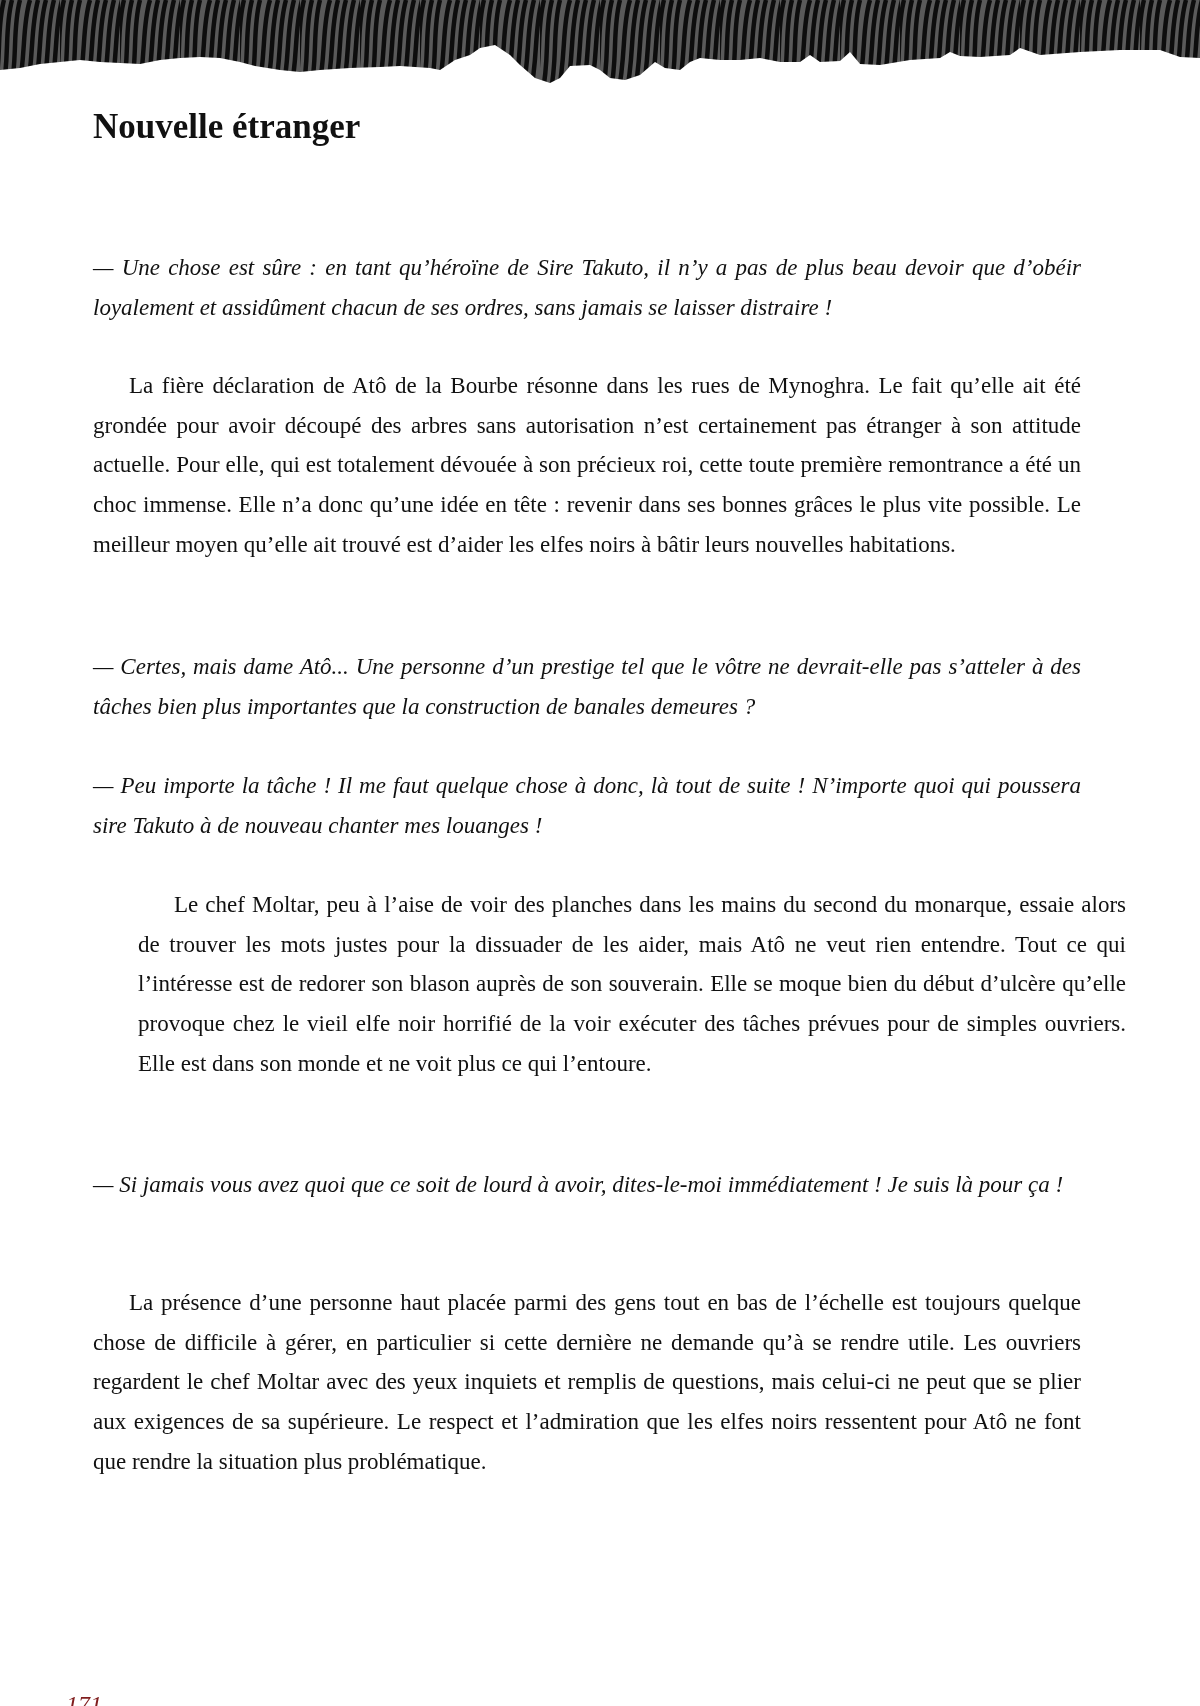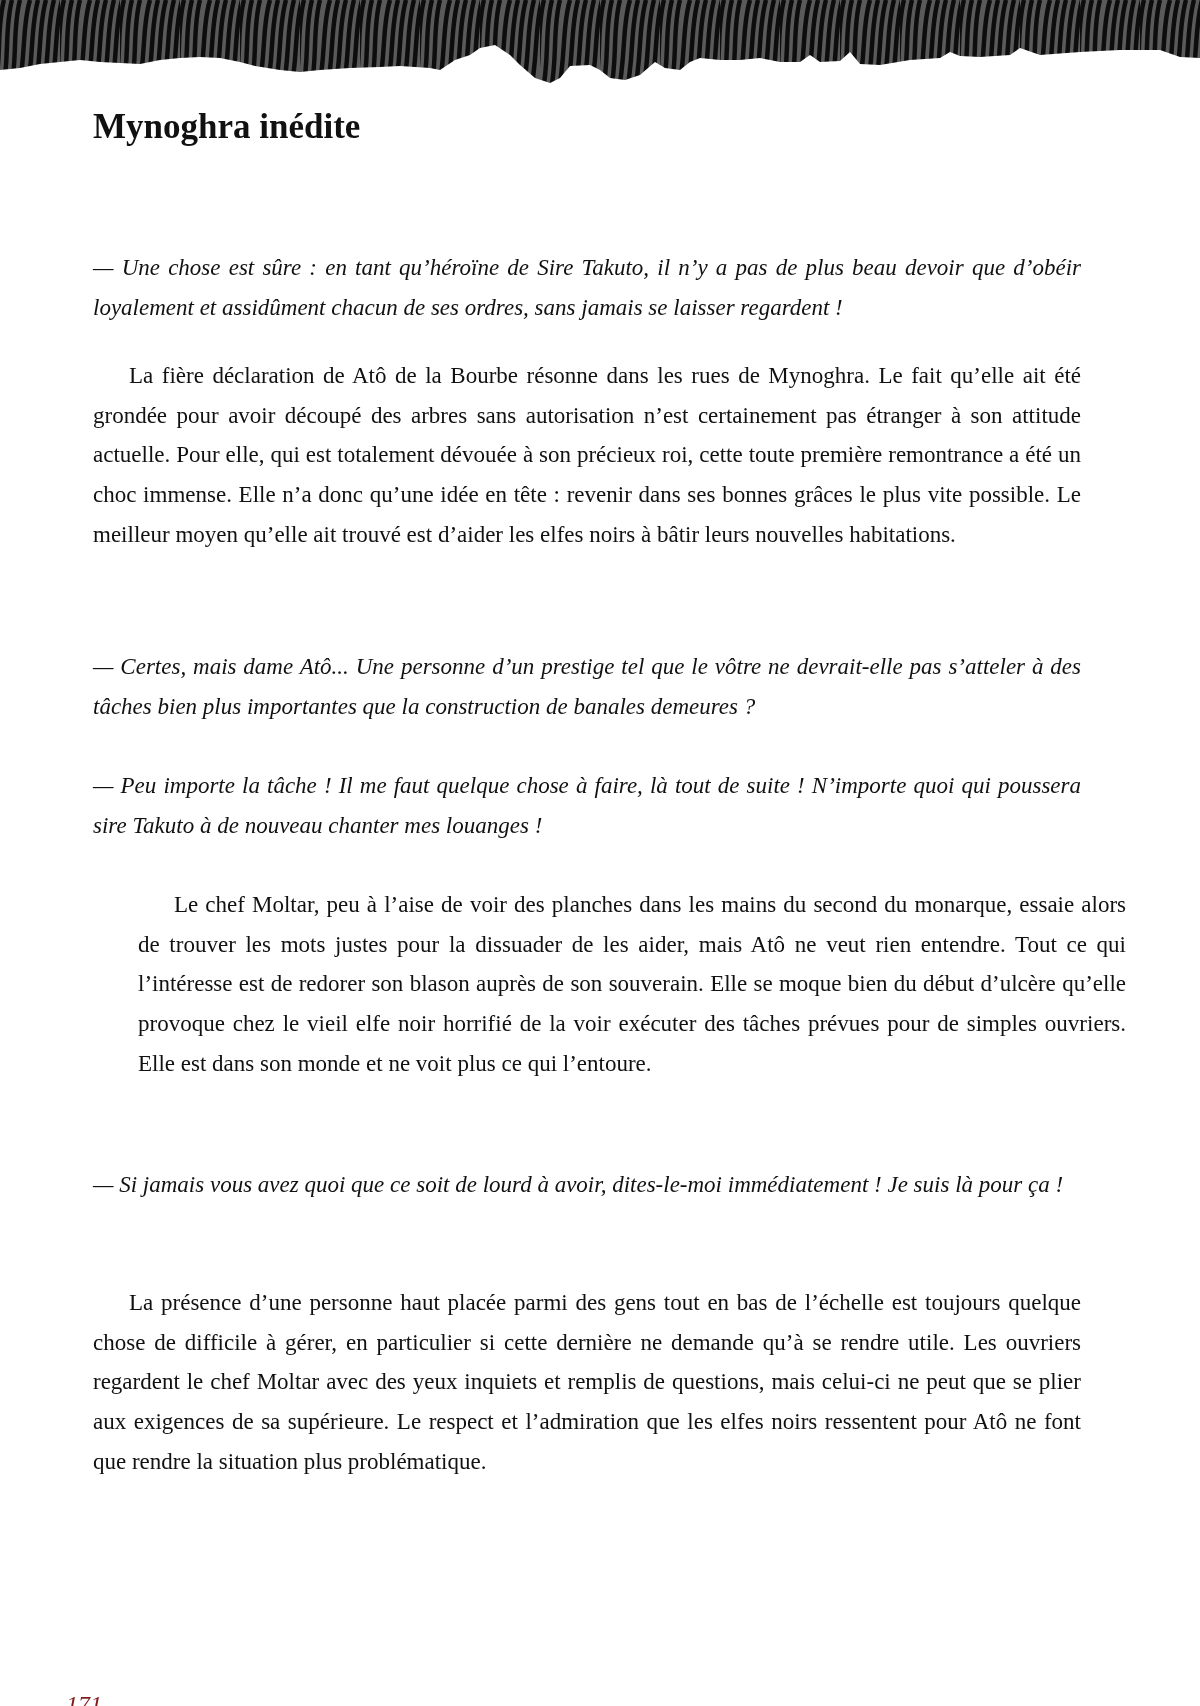--- a/index.html
+++ b/index.html
@@ -12,21 +12,21 @@
   }
   .title {
     font-family: "Liberation Serif", serif; font-weight: bold;
     font-size: 35px; line-height: 46px; margin: 4px 0 0 0;
   }
   .title div { margin: 0; }
   .text-block { margin: 0; font-size: 23px; line-height: 39.7px; text-align: justify; }
   .dialogue { font-style: italic; }
   .narration { text-indent: 36px; }
   .block-1 { position: absolute; top: 148px; }
-  .block-2 { position: absolute; top: 256px; }
+  .block-2 { position: absolute; top: 266px; }
   .block-3 { position: absolute; top: 547px; }
   .block-4 { position: absolute; top: 666px; }
   .block-5 { position: absolute; top: 785px; margin-left: 45px; }
   .block-6 { position: absolute; top: 1065px; }
   .block-7 { position: absolute; top: 1183px; }
   .text-block { width: 988px; }
   .page-number {
     position: absolute; left: 66px; top: 1691px;
     font-family: "Liberation Serif", serif; font-style: italic;
     font-size: 24px; color: #7f1d1d;
@@ -42,25 +42,25 @@
         <rect width="60" height="95" fill="#5a5a5a"></rect>
         <path d="M2,95 C10,60 4,30 12,0 M10,95 C18,60 12,30 20,0 M18,95 C26,55 22,25 30,0 M26,95 C34,60 30,30 38,0 M34,95 C42,58 38,28 46,0 M42,95 C50,60 46,30 54,0 M50,95 C58,60 54,30 62,0 M-6,95 C2,60 -4,30 4,0" stroke="#0d0d0d" stroke-width="4.5" fill="none"></path>
       </pattern>
     </defs>
     <path d="M0,0 L1200,0 L1200,58 L1180,57 L1160,50 L1120,50 L1080,52 L1040,55 L1020,48 L1010,55 L980,57 L960,56 L950,52 L940,58 L910,60 L880,65 L860,64 L850,52 L840,61 L820,62 L810,55 L800,62 L780,62 L770,60 L760,58 L740,60 L720,60 L700,58 L690,62 L680,70 L665,68 L655,62 L640,75 L625,80 L610,78 L600,70 L590,65 L570,66 L560,78 L550,83 L535,78 L520,65 L510,55 L495,45 L480,48 L470,55 L455,60 L440,70 L430,68 L400,66 L380,67 L350,68 L320,70 L300,72 L280,70 L255,66 L240,62 L220,58 L200,57 L180,58 L160,60 L140,64 L120,63 L100,62 L80,60 L60,62 L40,64 L20,68 L0,70 Z" fill="url(#fp)"></path>
   </svg>
 </div>
 
 <div class="content">
   <div class="title">
-    <div>Mynoghra inédite</div>
+    <div>Nouvelle étranger</div>
   </div>
 
-  <p class="text-block dialogue block-1">— Une chose est sûre : en tant qu’héroïne de Sire Takuto, il n’y a pas de plus beau devoir que d’obéir loyalement et assidûment chacun de ses ordres, sans jamais se laisser regardent !</p>
+  <p class="text-block dialogue block-1">— Une chose est sûre : en tant qu’héroïne de Sire Takuto, il n’y a pas de plus beau devoir que d’obéir loyalement et assidûment chacun de ses ordres, sans jamais se laisser distraire !</p>
   <p class="text-block narration block-2">La fière déclaration de Atô de la Bourbe résonne dans les rues de Mynoghra. Le fait qu’elle ait été grondée pour avoir découpé des arbres sans autorisation n’est certainement pas étranger à son attitude actuelle. Pour elle, qui est totalement dévouée à son précieux roi, cette toute première remontrance a été un choc immense. Elle n’a donc qu’une idée en tête : revenir dans ses bonnes grâces le plus vite possible. Le meilleur moyen qu’elle ait trouvé est d’aider les elfes noirs à bâtir leurs nouvelles habitations.</p>
   <p class="text-block dialogue block-3">— Certes, mais dame Atô... Une personne d’un prestige tel que le vôtre ne devrait-elle pas s’atteler à des tâches bien plus importantes que la construction de banales demeures ?</p>
-  <p class="text-block dialogue block-4">— Peu importe la tâche ! Il me faut quelque chose à faire, là tout de suite ! N’importe quoi qui poussera sire Takuto à de nouveau chanter mes louanges !</p>
+  <p class="text-block dialogue block-4">— Peu importe la tâche ! Il me faut quelque chose à donc, là tout de suite ! N’importe quoi qui poussera sire Takuto à de nouveau chanter mes louanges !</p>
   <p class="text-block narration block-5">Le chef Moltar, peu à l’aise de voir des planches dans les mains du second du monarque, essaie alors de trouver les mots justes pour la dissuader de les aider, mais Atô ne veut rien entendre. Tout ce qui l’intéresse est de redorer son blason auprès de son souverain. Elle se moque bien du début d’ulcère qu’elle provoque chez le vieil elfe noir horrifié de la voir exécuter des tâches prévues pour de simples ouvriers. Elle est dans son monde et ne voit plus ce qui l’entoure.</p>
   <p class="text-block dialogue block-6">— Si jamais vous avez quoi que ce soit de lourd à avoir, dites-le-moi immédiatement ! Je suis là pour ça !</p>
   <p class="text-block narration block-7">La présence d’une personne haut placée parmi des gens tout en bas de l’échelle est toujours quelque chose de difficile à gérer, en particulier si cette dernière ne demande qu’à se rendre utile. Les ouvriers regardent le chef Moltar avec des yeux inquiets et remplis de questions, mais celui-ci ne peut que se plier aux exigences de sa supérieure. Le respect et l’admiration que les elfes noirs ressentent pour Atô ne font que rendre la situation plus problématique.</p>
 </div>
 
 <div class="page-number">171</div>
 
 </body></html>

